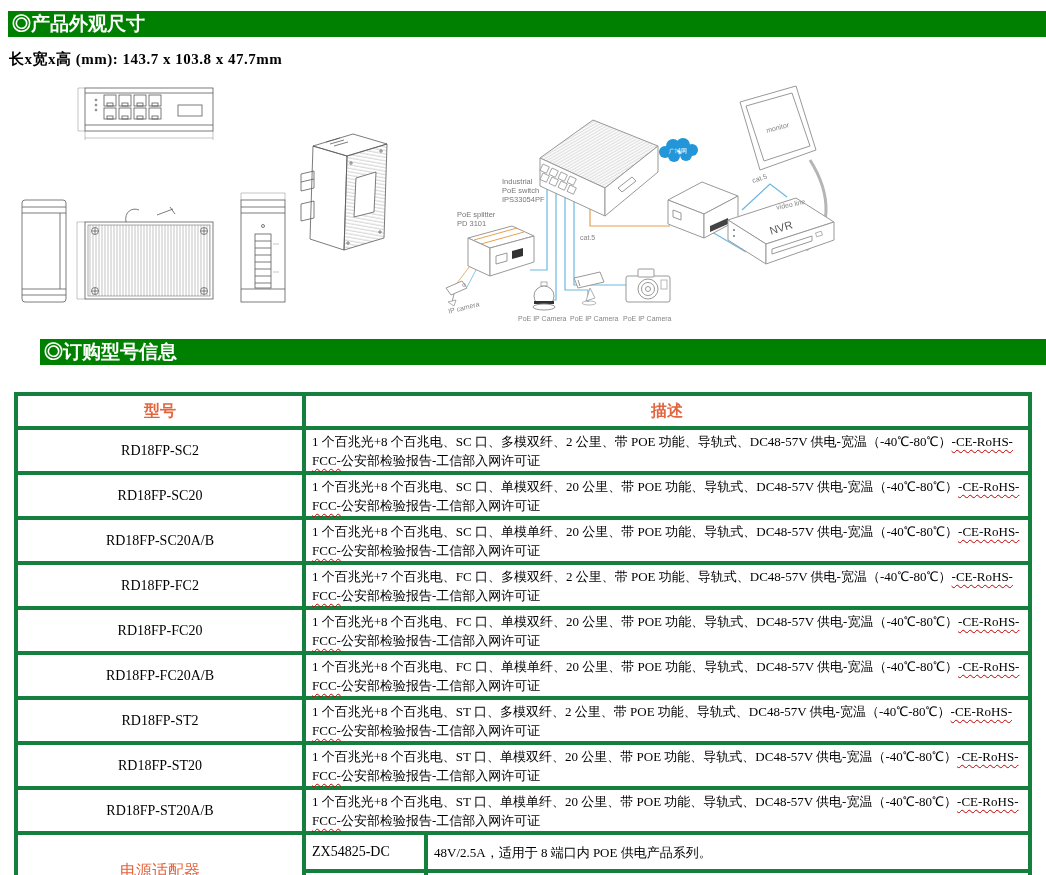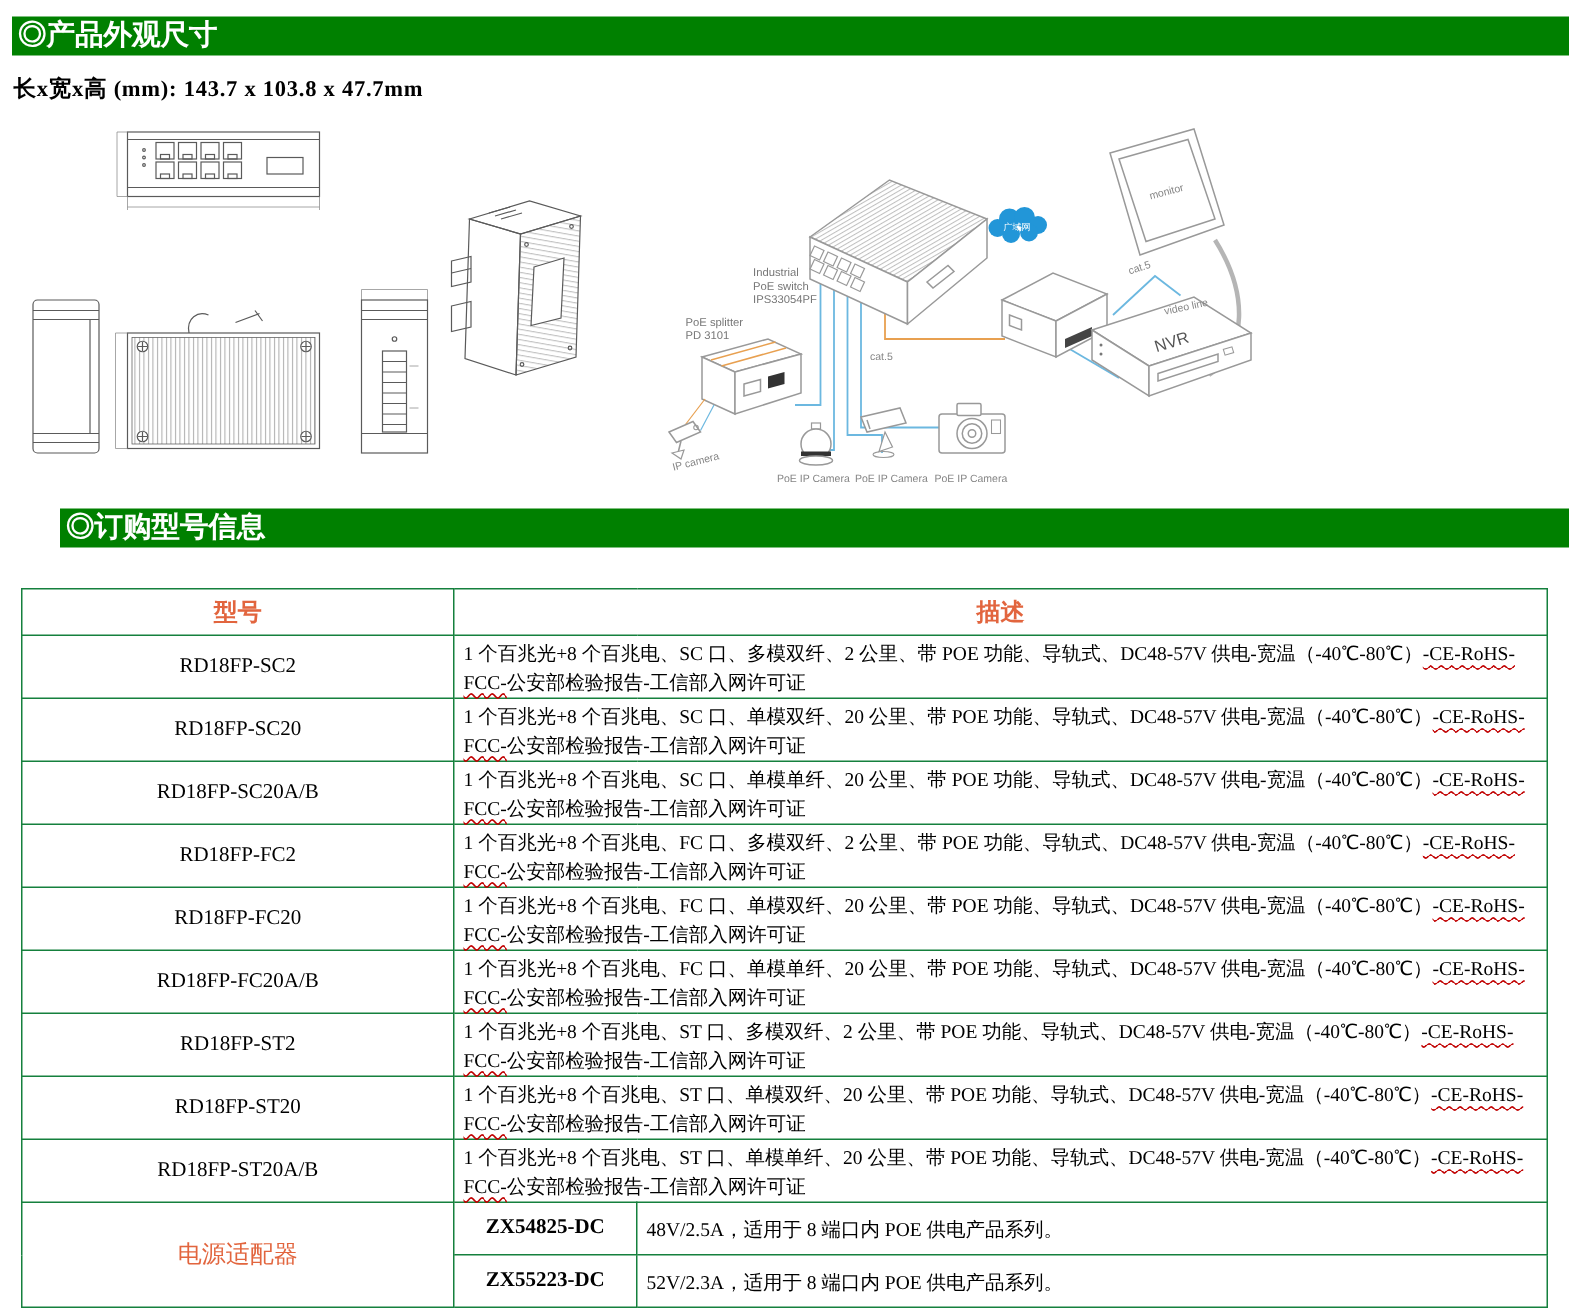--- a/index.html
+++ b/index.html
@@ -12,25 +12,25 @@
     font-family:"Liberation Serif",serif;letter-spacing:.5px;}
   svg text{font-family:"Liberation Sans",sans-serif;}
   .dwg{stroke:#5a5a5a;fill:none;stroke-width:.8;}
   .dim{stroke:#8a8a8a;stroke-width:.5;}
   .dev{stroke:#999;fill:#fff;stroke-width:1;}
   .cable-b{stroke:#6cb8e0;fill:none;stroke-width:1.2;}
   .cable-o{stroke:#e8a050;fill:none;stroke-width:1.2;}
   .lbl{fill:#858585;font-size:7px;}
   table.order{position:absolute;left:14px;top:392px;width:1018px;border-collapse:collapse;
     table-layout:fixed;font-size:13px;}
-  table.order td,table.order th{border:1px solid #15803d;padding:0 6px;vertical-align:middle;}
+  table.order td,table.order th{border:4px solid #15803d;padding:0 6px;vertical-align:middle;}
   th.hdr{color:#e2653e;font-size:16px;font-weight:bold;height:30px;text-align:center;}
   td.model{text-align:center;font-size:14px;height:41px;padding:0;}
   td.desc{text-align:left;line-height:19px;font-size:13px;margin-left:23px;}
-  td.zx{text-align:center;font-weight:bold;font-size:14px;height:34px;padding:0;}
+  td.zx{text-align:left;font-weight:normal;font-size:14px;height:34px;padding:0;}
   td.adapter{color:#e2653e;font-size:16px;text-align:center;font-family:Liberation Mono, monospace;}
   .wavy{text-decoration-line:underline;text-decoration-style:wavy;text-decoration-color:#c00000;
     text-underline-offset:3px;text-decoration-thickness:1px;}
 </style>
 </head>
 <body>
 
 <div class="section-bar" style="top:11px;padding-left:36px;">
   <span class="section-title" style="left:4px;">◎产品外观尺寸</span>
 </div>
@@ -322,21 +322,21 @@
   <tr>
     <td class="model">RD18FP-SC20</td>
     <td class="desc" colspan="2"><span>1 个百兆光+8 个百兆电、SC 口、单模双纤、20 公里、带 POE 功能、导轨式、DC48-57V 供电-宽温（-40℃-80℃）</span><span class="wavy">-CE-RoHS-FCC-</span><span>公安部检验报告-工信部入网许可证</span></td>
   </tr>
   <tr>
     <td class="model">RD18FP-SC20A/B</td>
     <td class="desc" colspan="2"><span>1 个百兆光+8 个百兆电、SC 口、单模单纤、20 公里、带 POE 功能、导轨式、DC48-57V 供电-宽温（-40℃-80℃）</span><span class="wavy">-CE-RoHS-FCC-</span><span>公安部检验报告-工信部入网许可证</span></td>
   </tr>
   <tr>
     <td class="model">RD18FP-FC2</td>
-    <td class="desc" colspan="2"><span>1 个百兆光+8 个百兆电、FC 口、多模双纤、2 公里、带 POE 功能、导轨式、DC48-57V 供电-宽温（-40℃-80℃）</span><span class="wavy">-CE-RoHS-FCC-</span><span>公安部检验报告-工信部入网许可证</span></td>
+    <td class="desc" colspan="2"><span>1 个百兆光+7 个百兆电、FC 口、多模双纤、2 公里、带 POE 功能、导轨式、DC48-57V 供电-宽温（-40℃-80℃）</span><span class="wavy">-CE-RoHS-FCC-</span><span>公安部检验报告-工信部入网许可证</span></td>
   </tr>
   <tr>
     <td class="model">RD18FP-FC20</td>
     <td class="desc" colspan="2"><span>1 个百兆光+8 个百兆电、FC 口、单模双纤、20 公里、带 POE 功能、导轨式、DC48-57V 供电-宽温（-40℃-80℃）</span><span class="wavy">-CE-RoHS-FCC-</span><span>公安部检验报告-工信部入网许可证</span></td>
   </tr>
   <tr>
     <td class="model">RD18FP-FC20A/B</td>
     <td class="desc" colspan="2"><span>1 个百兆光+8 个百兆电、FC 口、单模单纤、20 公里、带 POE 功能、导轨式、DC48-57V 供电-宽温（-40℃-80℃）</span><span class="wavy">-CE-RoHS-FCC-</span><span>公安部检验报告-工信部入网许可证</span></td>
   </tr>
   <tr>

